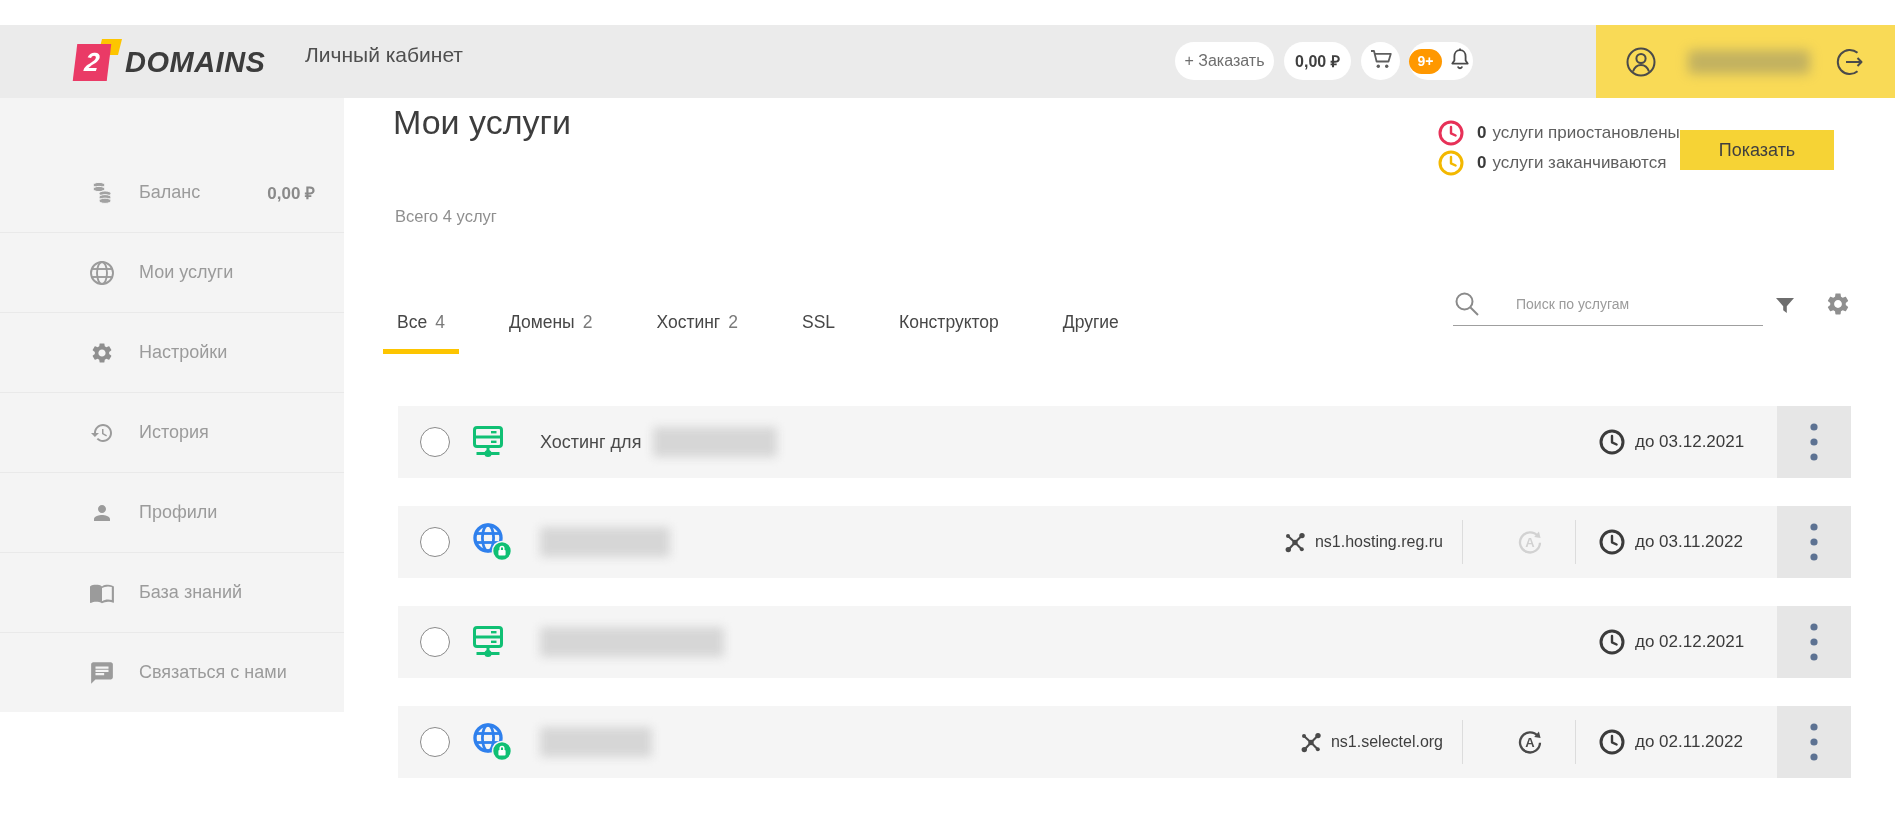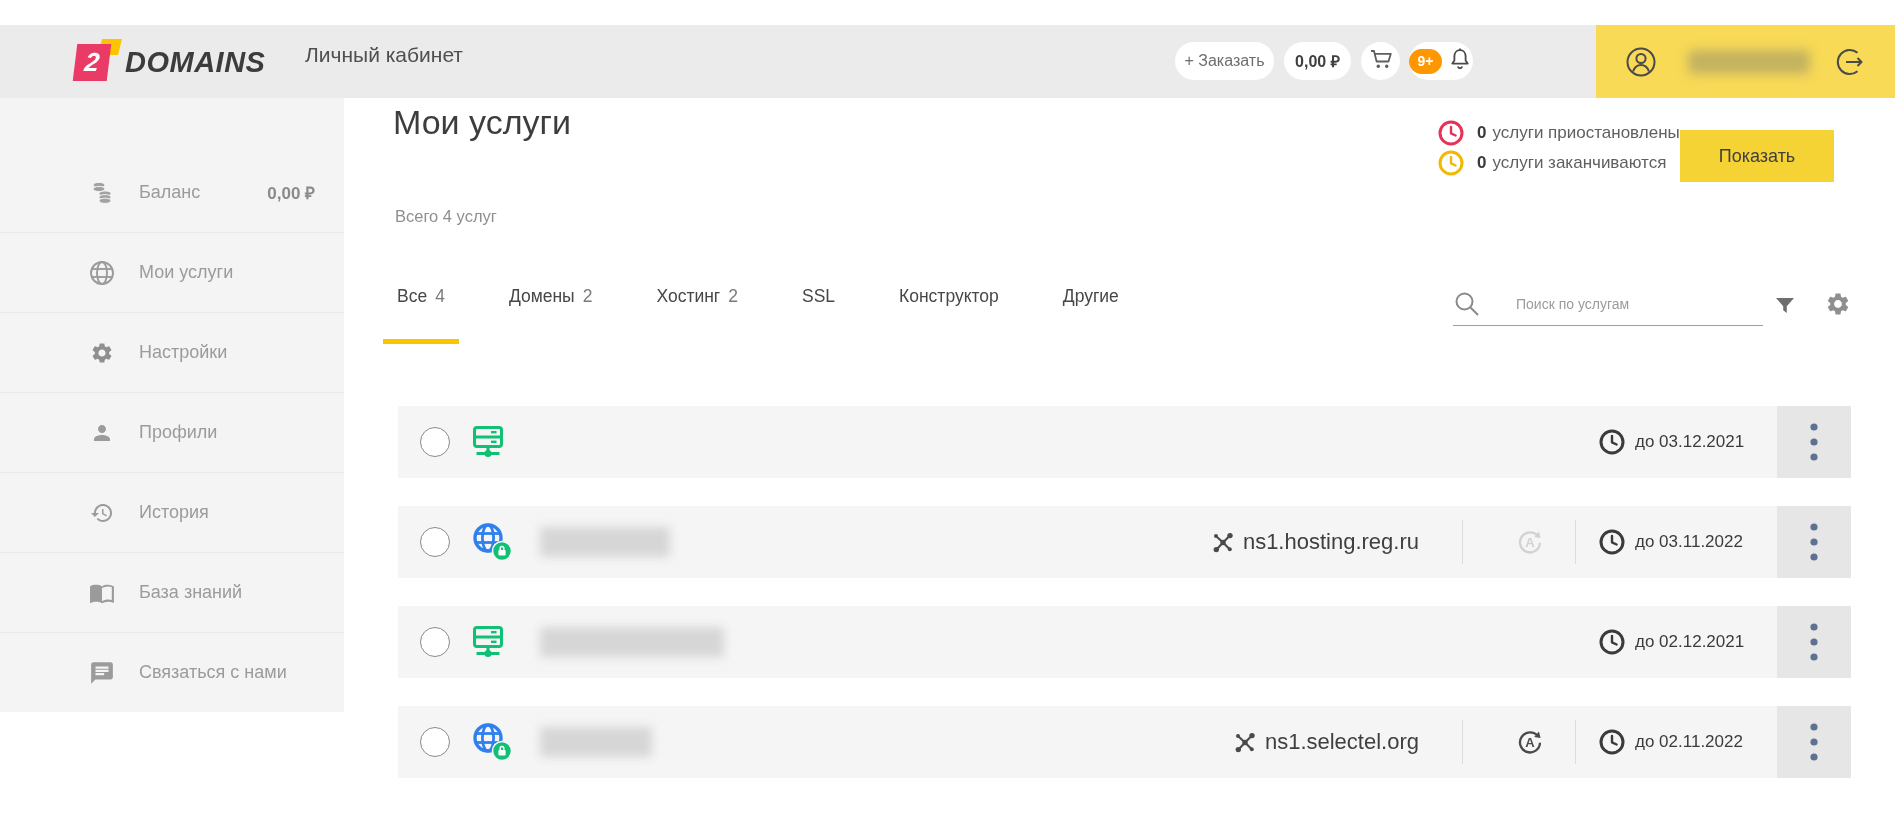--- a/index.html
+++ b/index.html
@@ -36,43 +36,43 @@
   .side-item .svalue{margin-left:auto;font-size:17px;font-weight:bold;color:#8a8a8a;}
 
   
   .page-title{position:absolute;left:393px;top:103px;font-size:34px;color:#3d3d3d;}
   .page-sub{position:absolute;left:395px;top:207px;font-size:16.5px;color:#8f8f8f;}
   .alerts{position:absolute;left:1437px;top:118px;}
   .alert-line{display:flex;align-items:center;height:30px;}
   .alert-line .aico{width:27px;display:flex;margin-right:13px;}
   .alert-line .acount{font-weight:bold;color:#3a3a3a;font-size:17px;margin-right:6px;}
   .alert-line .atext{color:#5f5f5f;font-size:17px;white-space:nowrap;}
-  .show-btn{position:absolute;left:1680px;top:130px;width:154px;height:52px;background:#f6d335;border:none;
+  .show-btn{position:absolute;left:1680px;top:130px;width:154px;height:40px;background:#f6d335;border:none;
             font-family:inherit;font-size:18px;color:#3f3f3f;display:flex;align-items:center;justify-content:center;cursor:pointer;}
 
   
   .tabs{position:absolute;left:383px;top:286px;display:flex;gap:36px;}
-  .tab{padding:0 14px 32px;font-size:17.5px;color:#474747;border-bottom:5px solid transparent;cursor:pointer;white-space:nowrap;}
+  .tab{padding:0 14px 16px;font-size:17.5px;color:#474747;border-bottom:5px solid transparent;cursor:pointer;white-space:nowrap;margin-top:26px;}
   .tab .cnt{margin-left:8px;color:#7a7a7a;}
   .tab.active{border-bottom-color:#fdc500;}
   .search{position:absolute;left:1453px;top:282px;width:310px;height:44px;display:flex;align-items:center;border-bottom:1px solid #9f9f9f;box-sizing:border-box;}
   .search input{border:none;outline:none;background:transparent;font-family:inherit;font-size:14px;color:#444;margin-left:33px;width:250px;}
   .search input::placeholder{color:#9b9b9b;}
   .tool-funnel{position:absolute;left:1773px;top:294px;cursor:pointer;display:flex;}
   .tool-gear{position:absolute;left:1825px;top:291px;cursor:pointer;display:flex;}
 
   
   .rows{position:absolute;left:398px;top:406px;width:1453px;}
   .row{position:relative;width:1453px;height:72px;background:#f5f5f5;margin-bottom:28px;}
   .row .chk{position:absolute;left:22px;top:21px;width:30px;height:30px;border-radius:50%;background:#fff;border:1.5px solid #8a8a8a;box-sizing:border-box;cursor:pointer;}
   .row .tico{position:absolute;left:72px;top:0;height:100%;display:flex;align-items:center;}
   .row .svc-name{position:absolute;left:142px;top:0;height:100%;display:flex;align-items:center;font-size:18px;color:#4a4a4a;cursor:pointer;}
   .redacted{height:30px;border-radius:2px;background:#d6d6d6;filter:blur(5px);margin-left:12px;}
   .redacted.first{margin-left:0;}
-  .ns-group{position:absolute;right:432px;top:0;height:100%;display:flex;align-items:center;gap:8px;font-size:22px;color:#3f3f3f;}
+  .ns-group{position:absolute;right:408px;top:0;height:100%;display:flex;align-items:center;gap:8px;font-size:16px;color:#3f3f3f;}
   .vdiv{position:absolute;top:14px;width:1px;height:44px;background:#dcdcdc;}
   .vdiv.d1{left:1064px;} .vdiv.d2{left:1177px;}
   .autorenew{position:absolute;left:1118px;top:0;height:100%;display:flex;align-items:center;cursor:pointer;}
   .autorenew.on{color:#4a4a4a;} .autorenew.off{color:#d2d2d2;}
   .date-group{position:absolute;left:1200px;top:0;height:100%;display:flex;align-items:center;gap:9px;font-size:17px;color:#3b3b3b;}
   .menu-btn{position:absolute;right:0;top:0;width:74px;height:100%;background:#e6e6e6;display:flex;align-items:center;justify-content:center;cursor:pointer;}
 </style>
 </head>
 <body>
 
@@ -173,35 +173,35 @@
               <path fill="#8f8f8f" d="M19.14 12.94c.04-.3.06-.61.06-.94 0-.32-.02-.64-.07-.94l2.03-1.58c.18-.14.23-.41.12-.61l-1.92-3.32c-.12-.22-.37-.29-.59-.22l-2.39.96c-.5-.38-1.03-.7-1.62-.94l-.36-2.54c-.04-.24-.24-.41-.48-.41h-3.84c-.24 0-.43.17-.47.41l-.36 2.54c-.59.24-1.13.57-1.62.94l-2.39-.96c-.22-.08-.47 0-.59.22L2.74 8.87c-.12.21-.08.47.12.61l2.03 1.58c-.05.3-.09.63-.09.94s.02.64.07.94l-2.03 1.58c-.18.14-.23.41-.12.61l1.92 3.32c.12.22.37.29.59.22l2.39-.96c.5.38 1.03.7 1.62.94l.36 2.54c.05.24.24.41.48.41h3.84c.24 0 .44-.17.47-.41l.36-2.54c.59-.24 1.13-.56 1.62-.94l2.39.96c.22.08.47 0 .59-.22l1.92-3.32c.12-.22.07-.47-.12-.61l-2.01-1.58zM12 15.6c-1.98 0-3.6-1.62-3.6-3.6s1.62-3.6 3.6-3.6 3.6 1.62 3.6 3.6-1.62 3.6-3.6 3.6z"></path>
             </svg>
           </span>
         </span>
         <span class="slabel">Настройки</span>
       </div>
       <div class="side-item">
         <span class="sico">
           <span style="display: flex;">
             <svg width="24" height="24" viewBox="0 0 24 24" xmlns="http://www.w3.org/2000/svg">
+              <path fill="#9b9b9b" d="M13 3c-4.97 0-9 4.03-9 9H1l3.89 3.89.07.14L9 12H6c0-3.87 3.13-7 7-7s7 3.13 7 7-3.13 7-7 7c-1.93 0-3.68-.79-4.94-2.06l-1.42 1.42C8.27 19.99 10.51 21 13 21c4.97 0 9-4.03 9-9s-4.03-9-9-9zm-1 5v5l4.28 2.54.72-1.21-3.5-2.08V8H12z"></path>
+            </svg>
+          </span>
+        </span>
+        <span class="slabel">История</span>
+      </div>
+      <div class="side-item">
+        <span class="sico">
+          <span style="display: flex;">
+            <svg width="24" height="24" viewBox="0 0 24 24" xmlns="http://www.w3.org/2000/svg">
               <path fill="#9b9b9b" d="M12 12c2.21 0 4-1.79 4-4s-1.79-4-4-4-4 1.79-4 4 1.79 4 4 4zm0 2c-2.67 0-8 1.34-8 4v2h16v-2c0-2.66-5.33-4-8-4z"></path>
             </svg>
           </span>
         </span>
         <span class="slabel">Профили</span>
-      </div>
-      <div class="side-item">
-        <span class="sico">
-          <span style="display: flex;">
-            <svg width="24" height="24" viewBox="0 0 24 24" xmlns="http://www.w3.org/2000/svg">
-              <path fill="#9b9b9b" d="M13 3c-4.97 0-9 4.03-9 9H1l3.89 3.89.07.14L9 12H6c0-3.87 3.13-7 7-7s7 3.13 7 7-3.13 7-7 7c-1.93 0-3.68-.79-4.94-2.06l-1.42 1.42C8.27 19.99 10.51 21 13 21c4.97 0 9-4.03 9-9s-4.03-9-9-9zm-1 5v5l4.28 2.54.72-1.21-3.5-2.08V8H12z"></path>
-            </svg>
-          </span>
-        </span>
-        <span class="slabel">История</span>
       </div>
       <div class="side-item">
         <span class="sico">
           <span style="display: flex;">
             <svg width="26" height="26" viewBox="0 0 26 26" xmlns="http://www.w3.org/2000/svg">
               <path fill="#9b9b9b" d="M22.8 5.4c-1.2-.38-2.5-.54-3.8-.54-2.1 0-4.4.43-6 1.63-1.6-1.2-3.9-1.63-6-1.63S2.6 5.29 1 6.49v15.9c0 .27.27.54.54.54.11 0 .16-.05.27-.05 1.46-.7 3.58-1.19 5.15-1.19 2.1 0 4.4.43 6 1.63 1.47-.92 4.12-1.63 6-1.63 1.8 0 3.64.33 5.15 1.14.11.05.16.05.27.05.27 0 .54-.27.54-.54V6.49c-.65-.49-1.36-.81-2.12-1.09zm0 14.66c-1.2-.38-2.5-.54-3.8-.54-1.88 0-4.53.71-6 1.63V8.12c1.47-.92 4.12-1.63 6-1.63 1.3 0 2.6.16 3.8.54v13.03z"></path>
             </svg>
           </span>
         </span>
         <span class="slabel">База знаний</span>
@@ -297,20 +297,24 @@
                 <line x1="6.5" y1="29.5" x2="29.5" y2="29.5"></line>
               </g>
    <g stroke="#10c074" stroke-width="2.4">
                 <line x1="21" y1="8.2" x2="26.5" y2="8.2"></line>
                 <line x1="21" y1="17.8" x2="26.5" y2="17.8"></line>
               </g>
    <circle cx="18" cy="29.5" r="3.6" fill="#10c074"></circle>
             </svg>
           </span>
         </span>
+        <span class="svc-name">
+          <span>Хостинг для</span>
+          <span class="redacted" style="width: 124px;"></span>
+        </span>
         <span class="date-group">
           <span style="display: flex; color: rgb(59, 59, 59);">
             <svg width="28" height="28" viewBox="0 0 28 28" xmlns="http://www.w3.org/2000/svg">
               <g fill="none" stroke="currentColor">
                 <circle cx="14" cy="14" r="11" stroke-width="3"></circle>
    <path d="M14 8v6.3l4.6 2.2" stroke-width="2.4" stroke-linecap="round" stroke-linejoin="round"></path>
               </g>
             </svg>
           </span>
           <span>до 03.12.2021</span>

